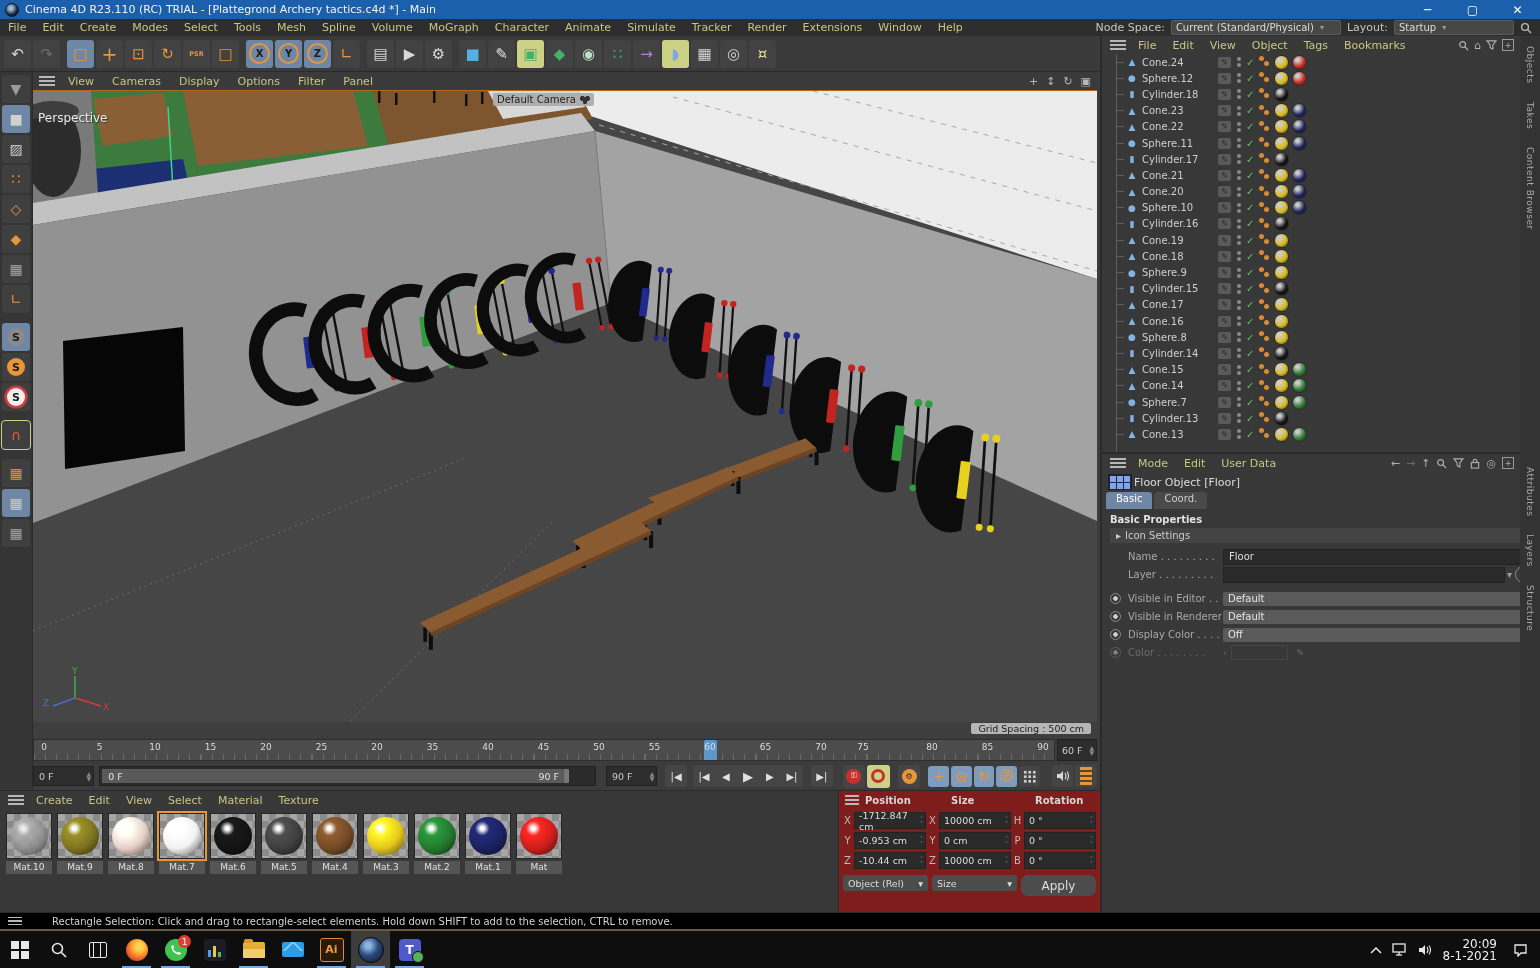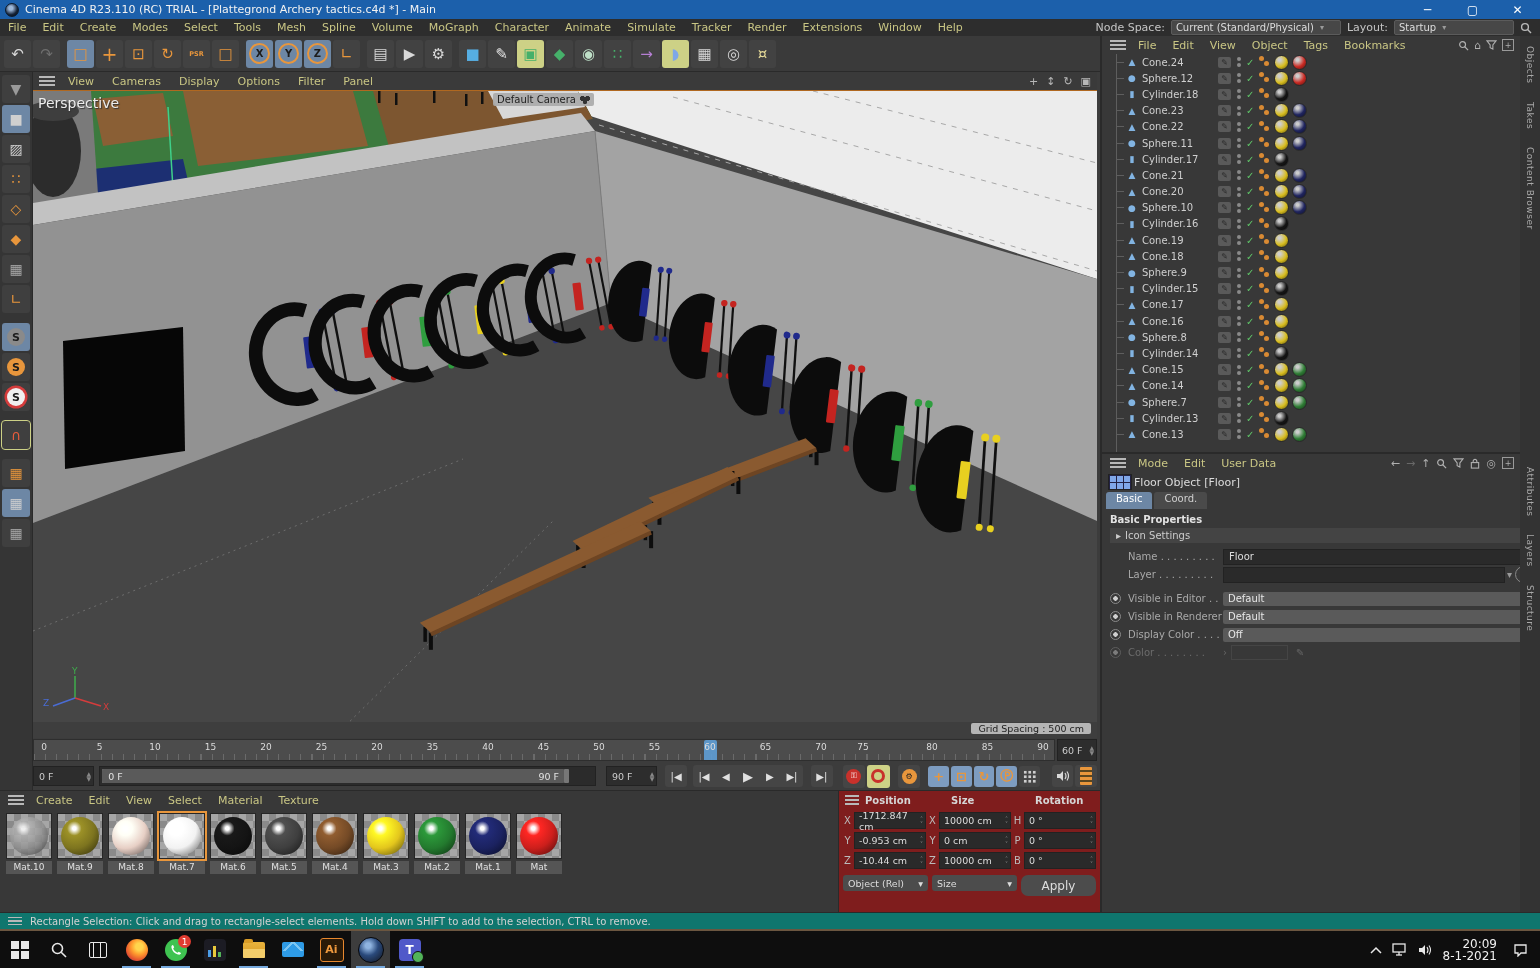--- a/index.html
+++ b/index.html
@@ -48,21 +48,21 @@
   .lgap{height:8px;}
   
   .vp{position:absolute;left:33px;top:72px;width:1064px;height:665px;background:#464646;}
   .vpmenu{height:18px;background:#3a3a3a;display:flex;align-items:center;border-bottom:1px solid #b06820;}
   .vpmenu .burger{width:16px;margin:0 4px 0 6px;}
   .burger i{display:block;height:2px;background:#b8b8b8;margin:2px 0;}
   .vpmenu .menuitem{padding:0 9px;}
   .vpicons{margin-left:auto;display:flex;gap:8px;padding-right:6px;color:#b8b8b8;font-size:11px;}
   .vpcanvas{position:relative;width:1064px;height:647px;overflow:hidden;}
   .vpcanvas svg.scene{position:absolute;left:0;top:0;}
-  .lbl-persp{position:absolute;left:5px;top:4px;color:#ececec;font-size:14px;text-shadow:1px 1px 1px #333;}
+  .lbl-persp{position:absolute;left:5px;top:20px;color:#ececec;font-size:12px;text-shadow:1px 1px 1px #333;}
   .lbl-cam{position:absolute;left:460px;top:2px;background:rgba(170,170,170,.92);color:#1e1e1e;
            font-size:10px;padding:1px 4px;border-radius:2px;display:flex;align-items:center;gap:4px;}
   .lbl-cam .camdots{display:inline-block;width:10px;height:8px;
      background:radial-gradient(circle at 25% 30%,#333 0 25%,transparent 30%),
                 radial-gradient(circle at 75% 30%,#333 0 25%,transparent 30%),
                 radial-gradient(circle at 50% 75%,#333 0 25%,transparent 30%);}
   .vpbottom{position:absolute;left:0;bottom:0;width:1064px;height:16px;background:#3e3e3e;}
   .gridlbl{position:absolute;right:6px;top:1px;background:#b5b5b5;color:#1c1c1c;font-size:9.5px;
            padding:0px 7px;border-radius:2px;}
   .axisgizmo{position:absolute;left:6px;bottom:20px;}
@@ -175,22 +175,22 @@
   .adrop{flex:1;height:14px;background:#5a5a5a;border-radius:2px;color:#e6e6e6;display:flex;
          align-items:center;justify-content:space-between;padding:0 5px;}
   .apicker{width:15px;height:15px;border-radius:50%;border:1px solid #888;margin-left:3px;color:#bbb;
            font-size:8px;display:flex;align-items:center;justify-content:center;}
   .dim{opacity:.45;}
   .aswatch{width:55px;height:13px;background:#3a3a3a;border:1px solid #555;margin-right:8px;}
   
   .sidetabs{position:absolute;right:0;width:20px;background:#333;color:#a8a8a8;font-size:9px;}
   .vtab{writing-mode:vertical-rl;padding:8px 0;text-align:left;margin:2px auto;letter-spacing:.5px;}
   
-  .statusbar{position:absolute;left:0;top:912px;width:1540px;height:17px;background:#0f766e;
-             border-top:1px solid #2a2a2a;display:flex;align-items:center;font-size:10px;color:#d2d2d2;box-sizing:border-box;}
+  .statusbar{position:absolute;left:0;top:912px;width:1540px;height:17px;background:#000000;
+             border-top:1px solid #2a2a2a;display:flex;align-items:center;font-size:10px;color:#d2d2d2;box-sizing:border-box;gap:22px;}
   .deskline{position:absolute;left:0;top:929px;width:1540px;height:2px;background:#6b5640;}
   
   .taskbar{position:absolute;left:0;top:931px;width:1540px;height:37px;background:#0e0e0e;
            display:flex;align-items:center;}
   .task{width:39px;height:37px;display:flex;align-items:center;justify-content:center;position:relative;}
   .task.active{background:#3d3d3d;}
   .task .uline{position:absolute;bottom:0;left:5px;right:5px;height:2px;background:#76a9dd;}
   .badge{position:absolute;right:4px;top:4px;width:13px;height:13px;border-radius:50%;background:#e03c31;
          color:#fff;font-size:9px;display:flex;align-items:center;justify-content:center;}
   .tb-start{display:grid;grid-template-columns:8px 8px;grid-template-rows:8px 8px;gap:2px;}

